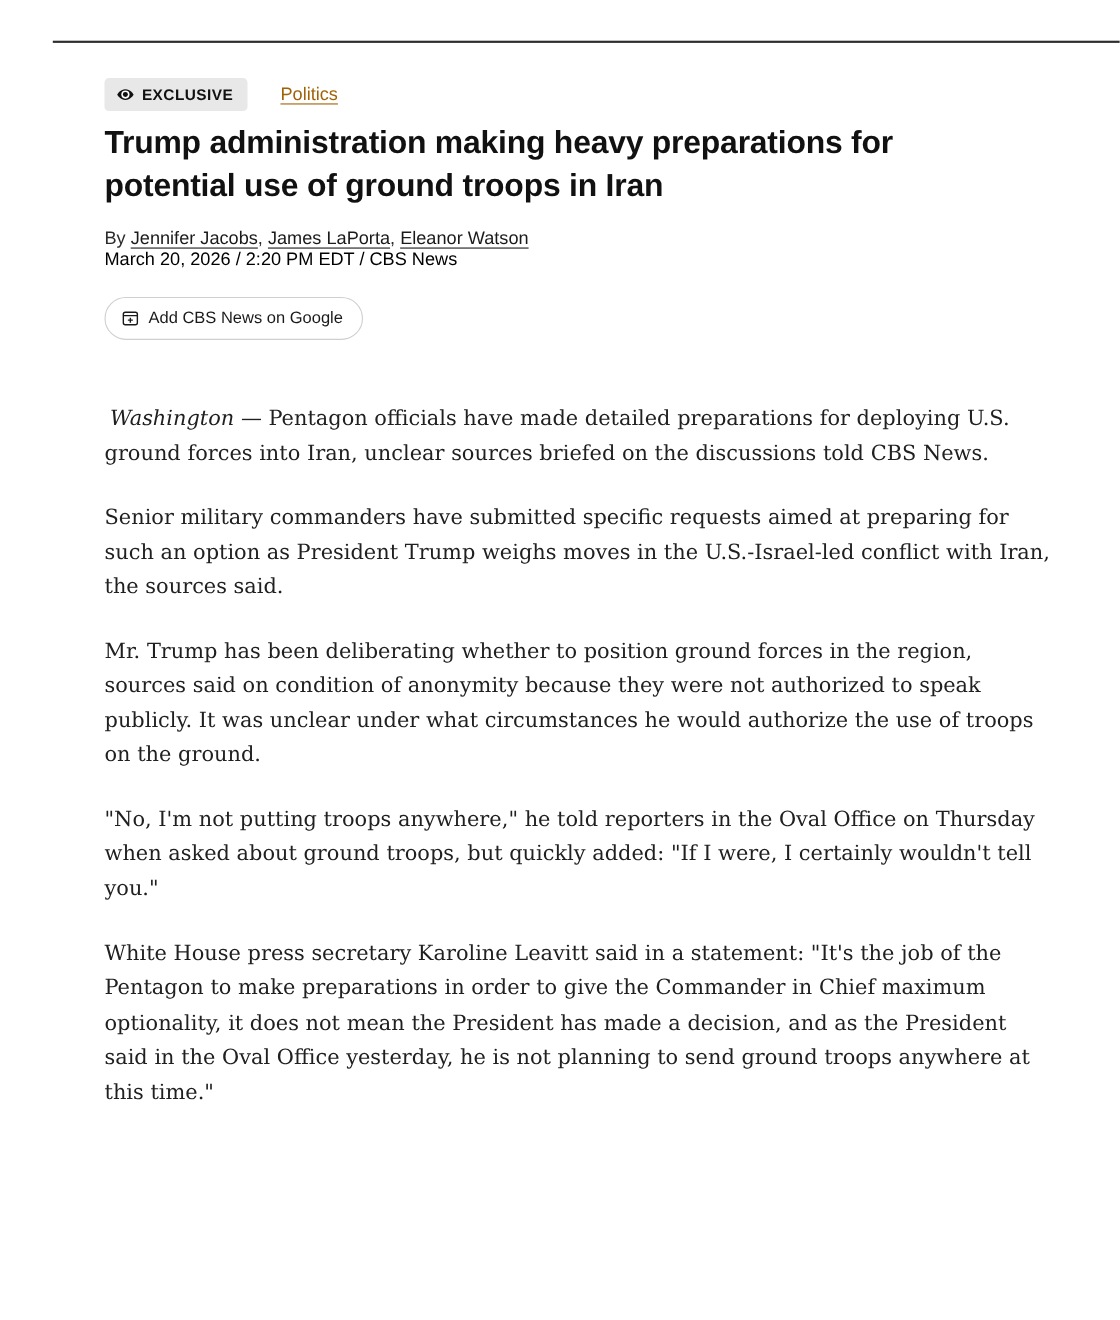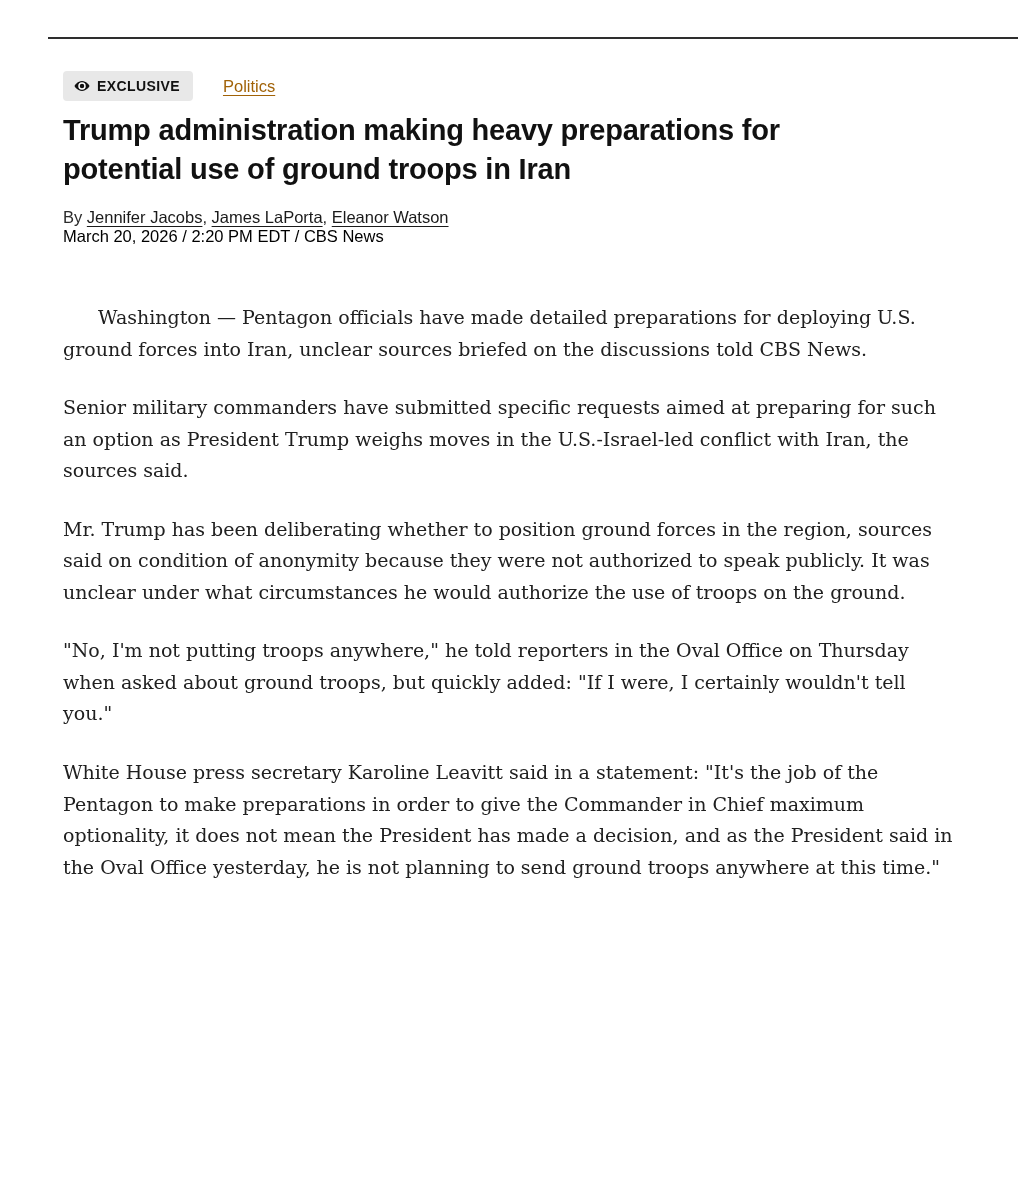--- a/index.html
+++ b/index.html
@@ -17,21 +17,21 @@
     min-height: 1200px;
     background: #fff;
     position: relative;
   }
   .top-rule {
     margin: 37px 0 0 48px;
     border-top: 2px solid #2e2e2e;
     height: 0;
   }
   .content {
-    padding: 32px 62px 40px 63px;
+    padding: 32px 62px 40px 95px;
   }
   
   .meta-row {
     display: flex;
     align-items: center;
     gap: 30px;
   }
   .badge {
     display: inline-flex;
     align-items: center;
@@ -99,22 +99,22 @@
     font-family: "DejaVu Serif", "Liberation Serif", serif;
     font-size: 19px;
     line-height: 1.66;
     color: #202020;
     max-width: 895px;
   }
   .article-body p {
     margin: 0 0 27px 0;
   }
   .article-body p .lead-loc {
+    font-style: italic;
     padding-left: 5px;
-    margin-left: 30px;
   }
 </style>
 </head>
 <body>
 
 <div class="page">
   <div class="top-rule"></div>
 
   <div class="content">
 
@@ -132,20 +132,29 @@
       </div>
 
       <h1 class="headline">Trump administration making heavy preparations for potential use of ground troops in Iran</h1>
 
       <div class="byline">
         <span>By </span><a href="#">Jennifer Jacobs</a><span>, </span><a href="#">James LaPorta</a><span>, </span><a href="#">Eleanor Watson</a>
       </div>
 
       <div class="dateline">March 20, 2026 / 2:20 PM EDT / CBS News</div>
 
+      <button class="google-btn">
+        <svg width="17" height="17" viewBox="0 0 24 24" aria-hidden="true">
+          <rect x="3" y="4" width="18" height="16" rx="2.5" fill="none" stroke="#1a1a1a" stroke-width="1.8"></rect>
+          <line x1="3" y1="8.4" x2="21" y2="8.4" stroke="#1a1a1a" stroke-width="1.8"></line>
+          <line x1="12" y1="11" x2="12" y2="17.4" stroke="#1a1a1a" stroke-width="1.8"></line>
+          <line x1="8.8" y1="14.2" x2="15.2" y2="14.2" stroke="#1a1a1a" stroke-width="1.8"></line>
+        </svg>
+        <span>Add CBS News on Google</span>
+      </button>
     </header>
 
     <article class="article-body">
       <p><span class="lead-loc">Washington</span><span> — Pentagon officials have made detailed preparations for deploying U.S. ground forces into Iran, unclear sources briefed on the discussions told CBS News.</span></p>
       <p>Senior military commanders have submitted specific requests aimed at preparing for such an option as President Trump weighs moves in the U.S.-Israel-led conflict with Iran, the sources said.</p>
       <p>Mr. Trump has been deliberating whether to position ground forces in the region, sources said on condition of anonymity because they were not authorized to speak publicly. It was unclear under what circumstances he would authorize the use of troops on the ground.</p>
       <p>"No, I'm not putting troops anywhere," he told reporters in the Oval Office on Thursday when asked about ground troops, but quickly added: "If I were, I certainly wouldn't tell you."</p>
       <p>White House press secretary Karoline Leavitt said in a statement: "It's the job of the Pentagon to make preparations in order to give the Commander in Chief maximum optionality, it does not mean the President has made a decision, and as the President said in the Oval Office yesterday, he is not planning to send ground troops anywhere at this time."</p>
     </article>
 

